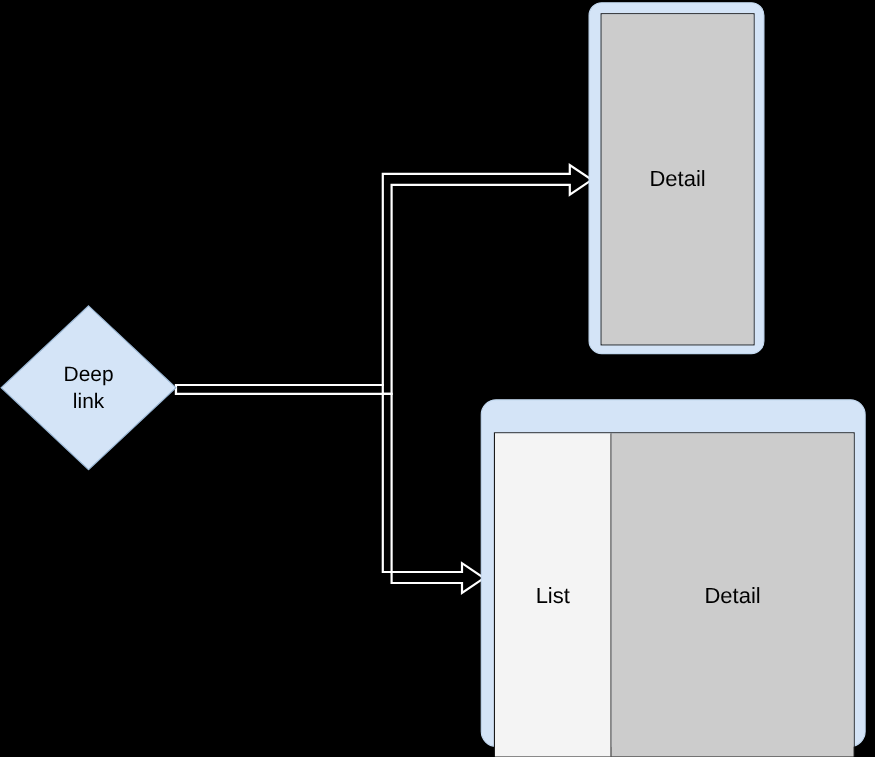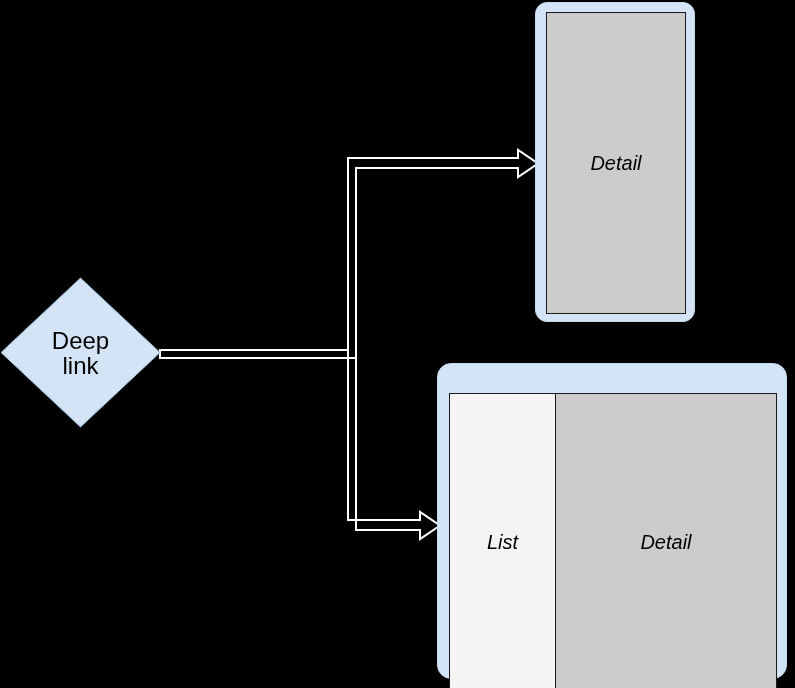--- a/index.html
+++ b/index.html
@@ -33,39 +33,38 @@
     position: absolute;
     left: 0;
     top: 0;
     width: 161px;
     height: 151px;
     display: flex;
     flex-direction: column;
     align-items: center;
     justify-content: center;
     color: #000000;
-    font-size: 24px;
+    font-size: 19px;
     line-height: 25px;
     text-align: center;
     pointer-events: none;
   }
 
   
   .frame {
     position: absolute;
     background: #d4e4f7;
     border: 1px solid #c3d9f0;
     box-sizing: border-box;
   }
   .frame-inner {
     position: absolute;
     border: 1px solid #1a1a1a;
     box-sizing: border-box;
     display: flex;
-    font-style: italic;
   }
 
   
   #phone-frame {
     left: 535px;
     top: 2px;
     width: 160px;
     height: 320px;
     border-radius: 12px;
   }

